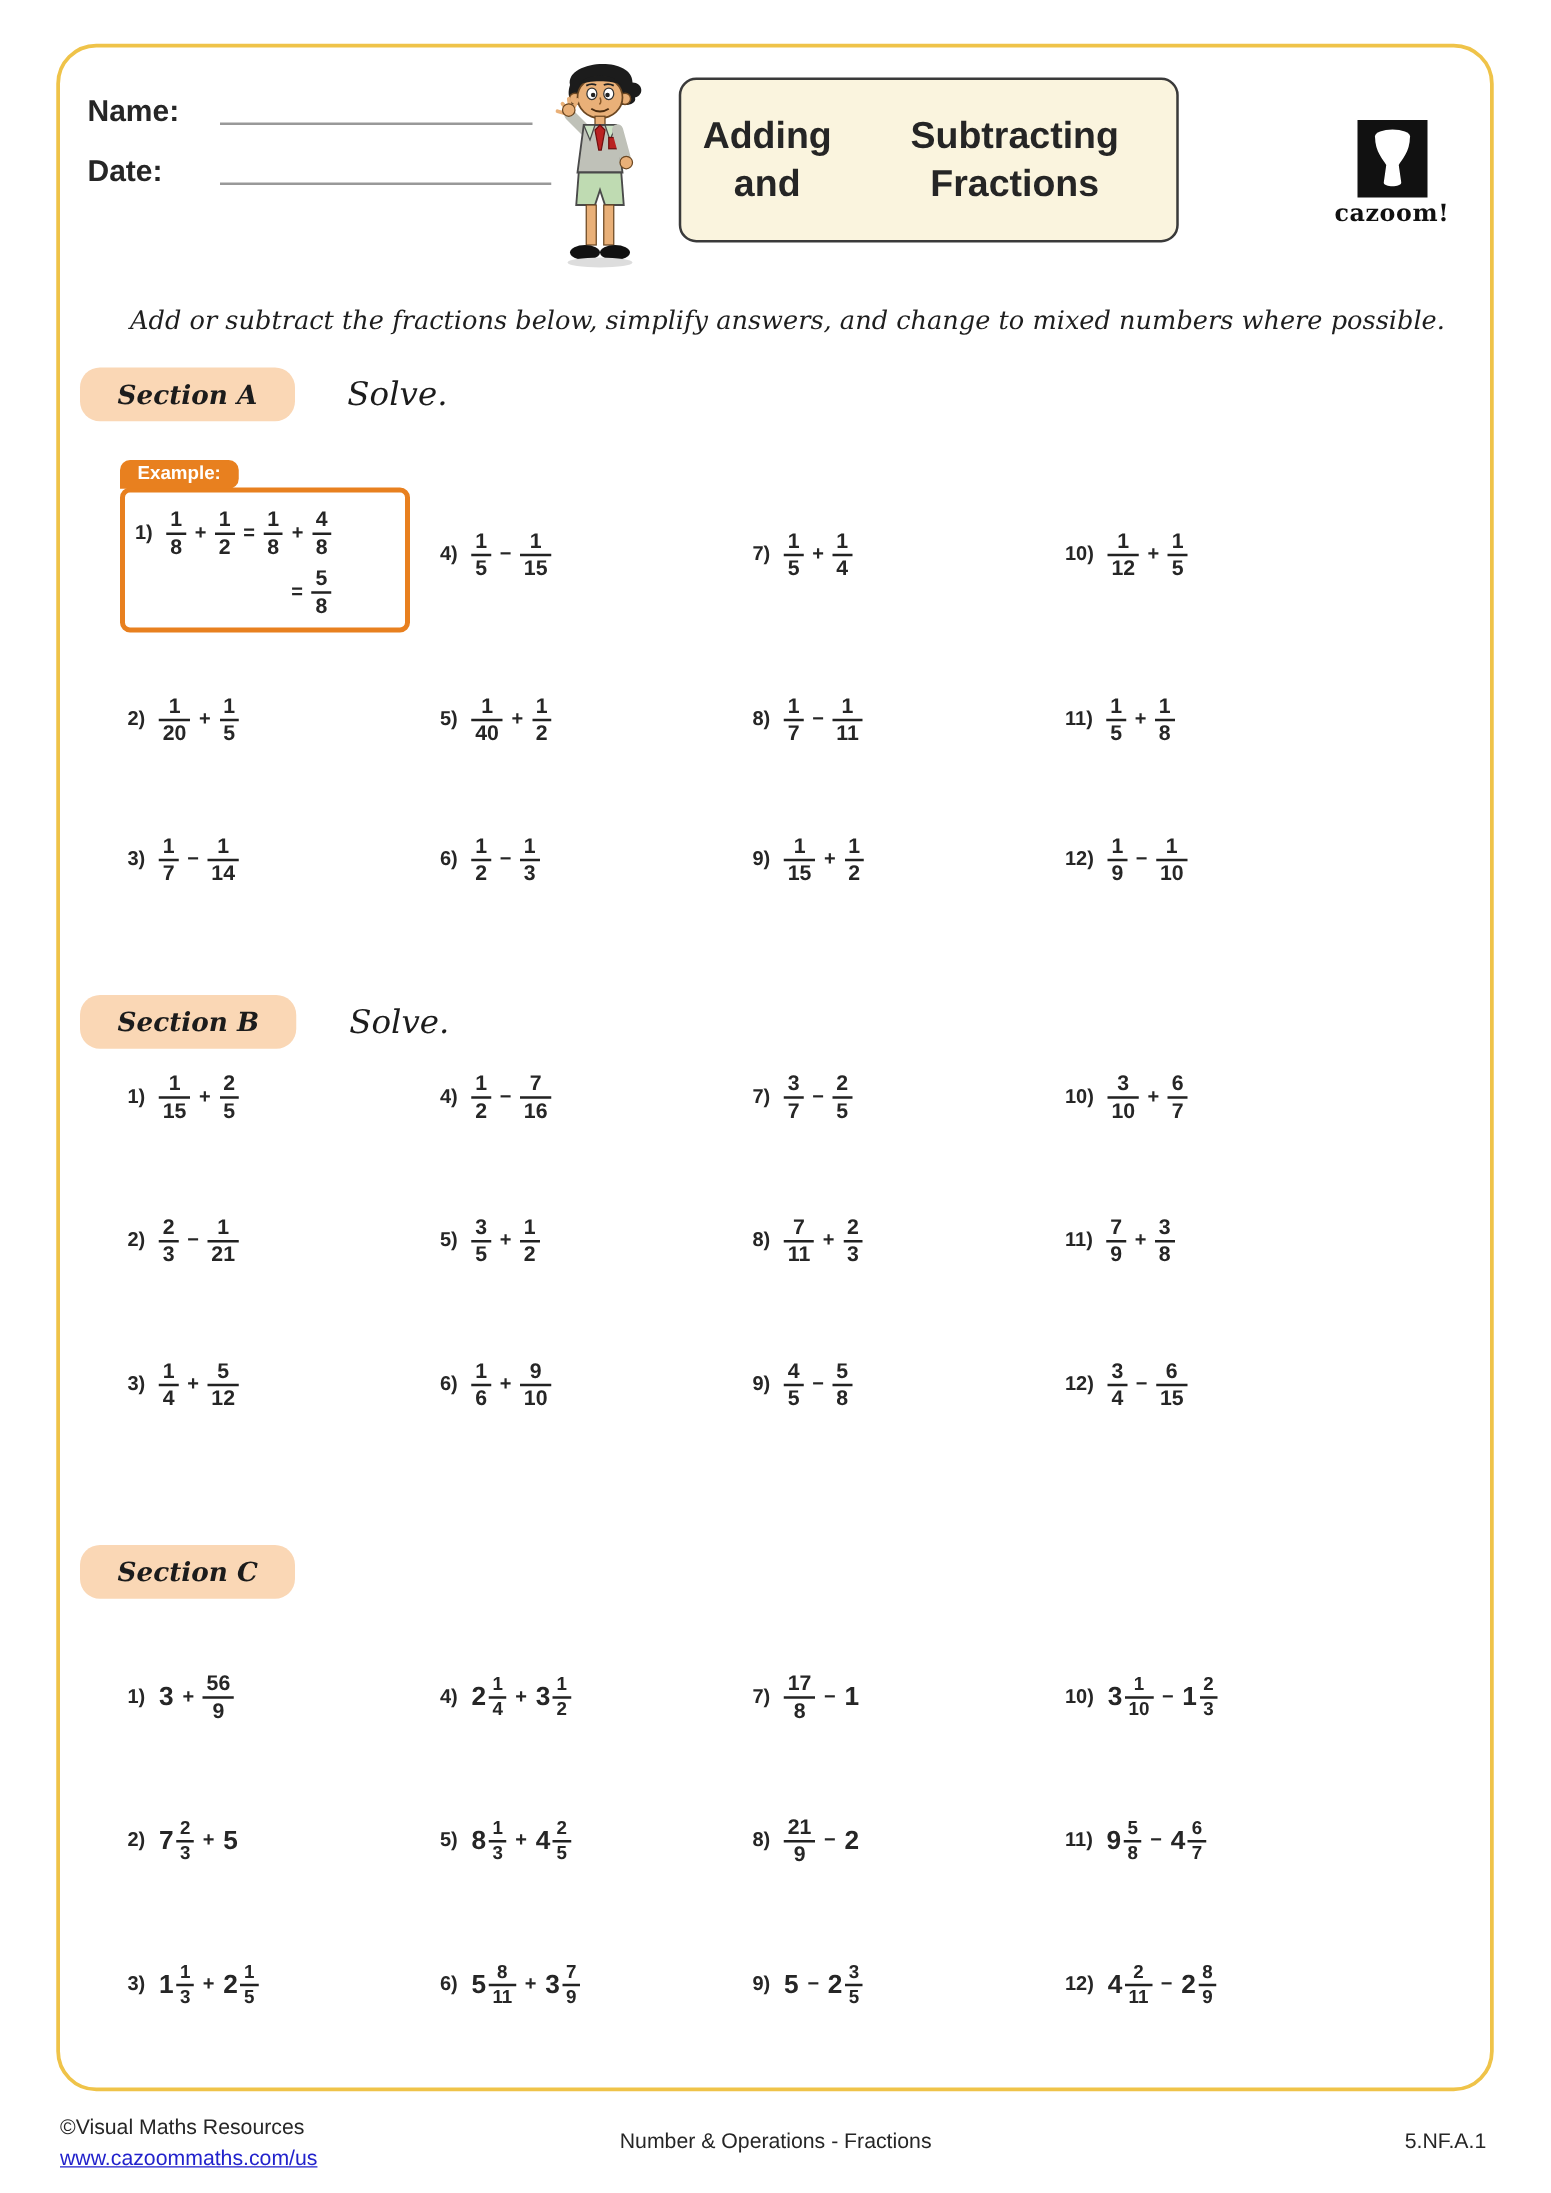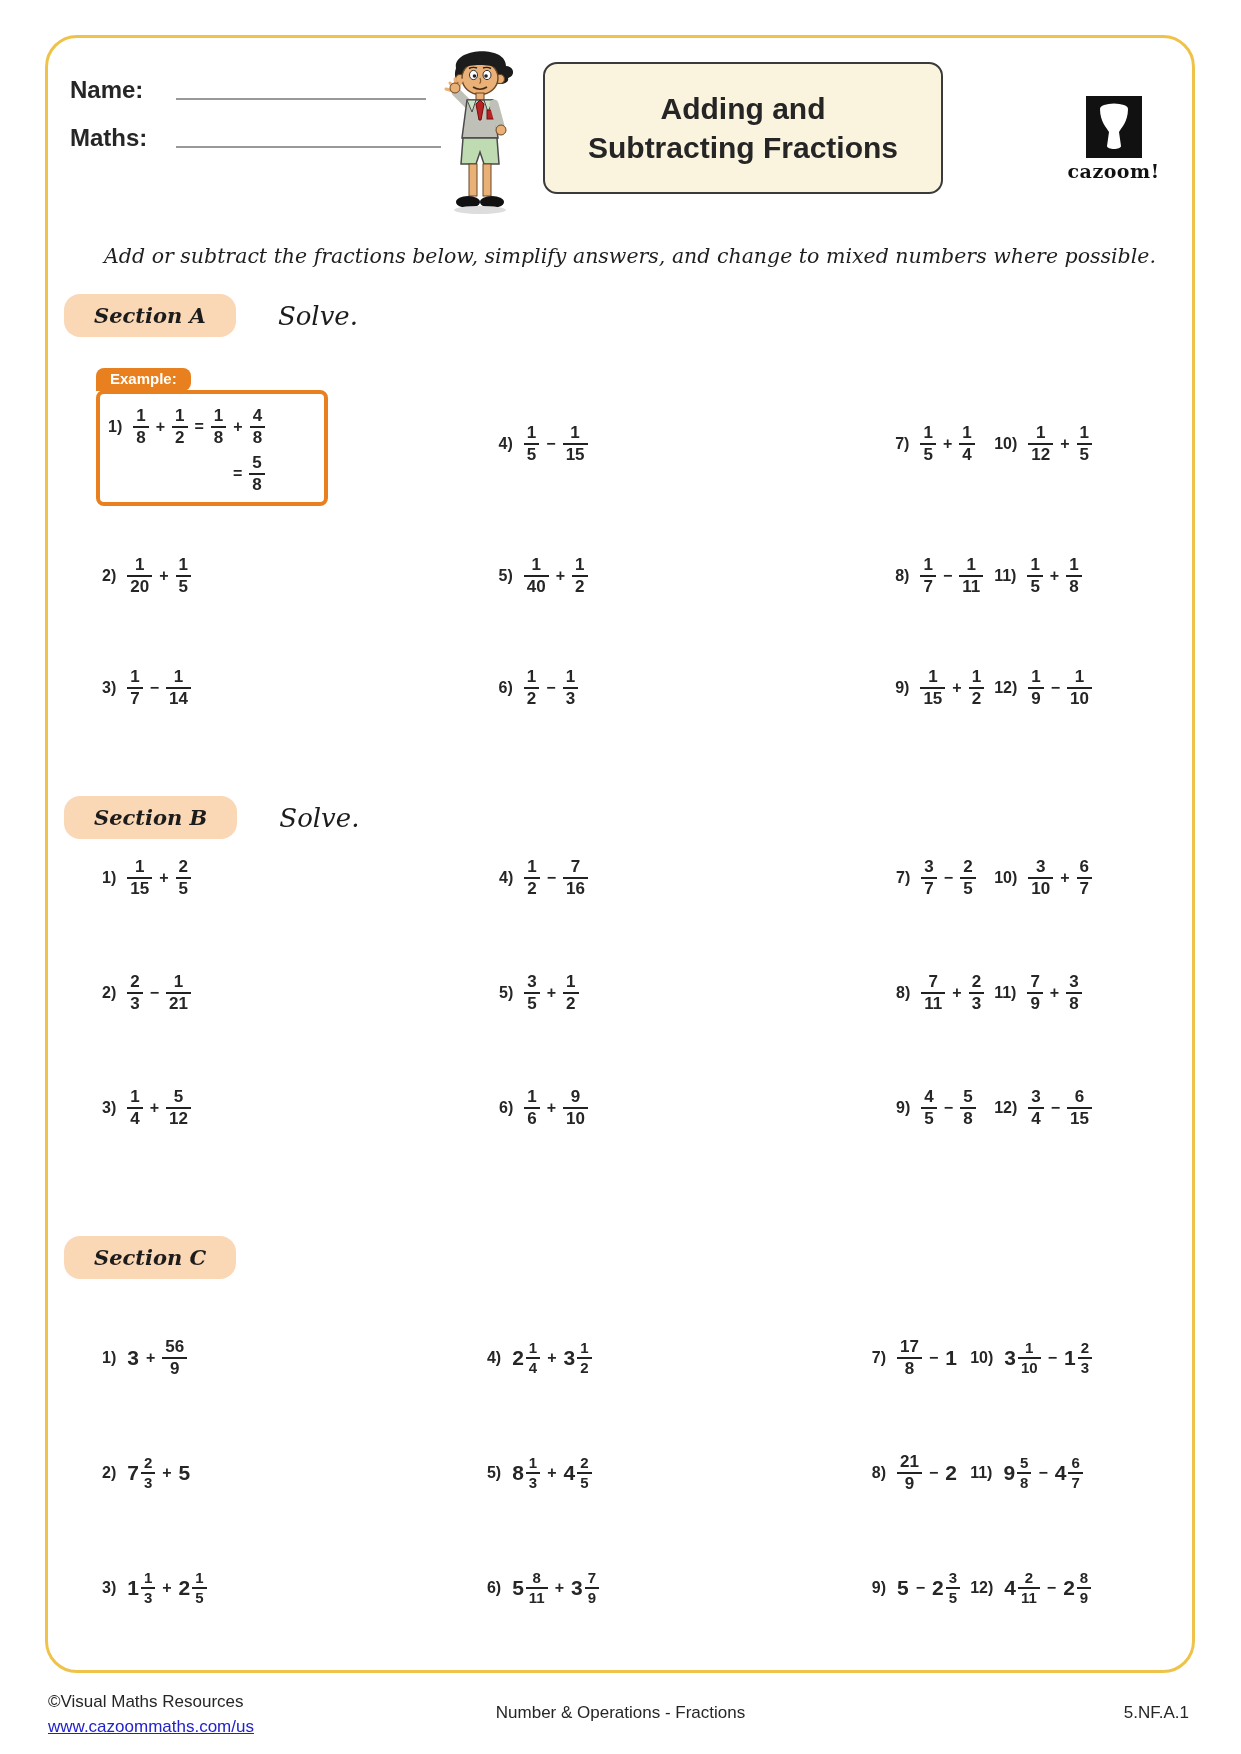--- a/index.html
+++ b/index.html
@@ -17,42 +17,42 @@
   .nd-row{display:flex;align-items:flex-start;margin-bottom:20px;}
   .nd-label{width:88px;}
   .nd-line{display:inline-block;height:24px;border-bottom:2px solid var(--line);}
   .nd-line.name{width:250px;margin-left:18px;}
   .nd-line.date{width:265px;margin-left:18px;}
 
   .boy{position:absolute;left:382px;top:4px;}
 
   .title-box{position:absolute;left:495px;top:24px;width:400px;height:132px;
              background:var(--cream);border:2px solid #3a3a3a;border-radius:14px;
-             display:flex;flex-direction:column;align-items:center;justify-content:center;
+             display:flex;flex-direction:row;align-items:center;justify-content:center;
              font-size:30px;font-weight:bold;line-height:1.3;color:#252525;text-align:center;}
 
   .logo{position:absolute;left:1018px;top:58px;width:95px;text-align:center;}
   .logo-square{width:56px;height:62px;background:#111;margin:0 auto;display:flex;align-items:center;justify-content:center;}
   .logo-word{font-family:"DejaVu Serif",serif;font-weight:bold;font-size:19px;color:#111;margin-top:2px;letter-spacing:0.5px;}
 
   .instruction{position:absolute;left:0;right:0;top:206px;text-align:center;
                font-family:"DejaVu Serif",serif;font-style:italic;font-size:20.5px;color:#1e1e1e;padding-left:20px;}
 
   
   .section-head{position:absolute;left:16px;display:flex;align-items:center;}
   .section-badge{background:var(--peach);border-radius:16px;padding:9px 30px;
                  font-family:"DejaVu Serif",serif;font-weight:bold;font-style:italic;
                  font-size:21px;color:#1c1c1c;}
   .section-instr{margin-left:42px;font-family:"DejaVu Serif",serif;font-style:italic;
                  font-size:26px;color:#1c1c1c;}
   #head-a{top:256px;} #head-b{top:758px;} #head-c{top:1198px;}
 
   
   .problem-grid{position:absolute;left:44px;width:1000px;display:grid;
-                grid-template-columns:repeat(2,1fr);grid-auto-flow:column;}
+                grid-template-columns:repeat(4,1fr);grid-auto-flow:column;}
   #grid-a{top:330px;grid-template-rows:152px 112px 112px;}
   #grid-b{top:782px;grid-template-rows:115px 115px 115px;}
   #grid-c{top:1262px;grid-template-rows:115px 115px 115px;}
 
   .cell{display:flex;align-items:center;padding-left:10px;}
   .plabel{font-size:16px;font-weight:bold;margin-right:11px;white-space:nowrap;}
   .expr{display:flex;align-items:center;font-weight:bold;}
   .frac{display:inline-block;text-align:center;font-size:17px;font-weight:bold;line-height:1.15;}
   .frac .fn{display:block;border-bottom:2px solid #222;padding:0 3px;}
   .frac .fd{display:block;padding:0 3px;}
@@ -81,21 +81,21 @@
 
 <div class="page">
   <div class="sheet">
 
     <div class="name-date">
       <div class="nd-row">
         <span class="nd-label">Name:</span>
         <span class="nd-line name"></span>
       </div>
       <div class="nd-row">
-        <span class="nd-label">Maths:</span>
+        <span class="nd-label">Date:</span>
         <span class="nd-line date"></span>
       </div>
     </div>
 
     <div class="boy">
       <svg width="100" height="182" viewBox="0 0 100 182">
 
         <path d="M26,26 C22,6 76,2 76,24 C84,24 86,34 78,36 C80,42 68,44 64,40 L36,40 C30,44 22,38 26,26 Z" fill="#1c1c1c"></path>
 
         <circle cx="30" cy="37" r="4.5" fill="#E9B078" stroke="#6b4722" stroke-width="1.2"></circle>

